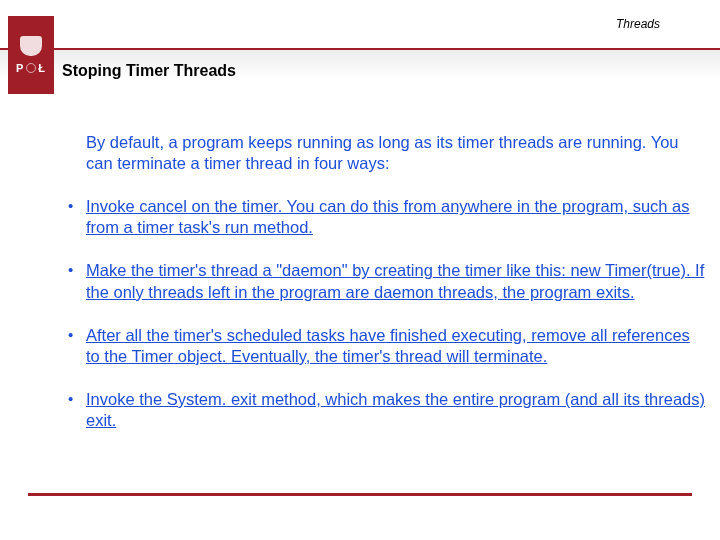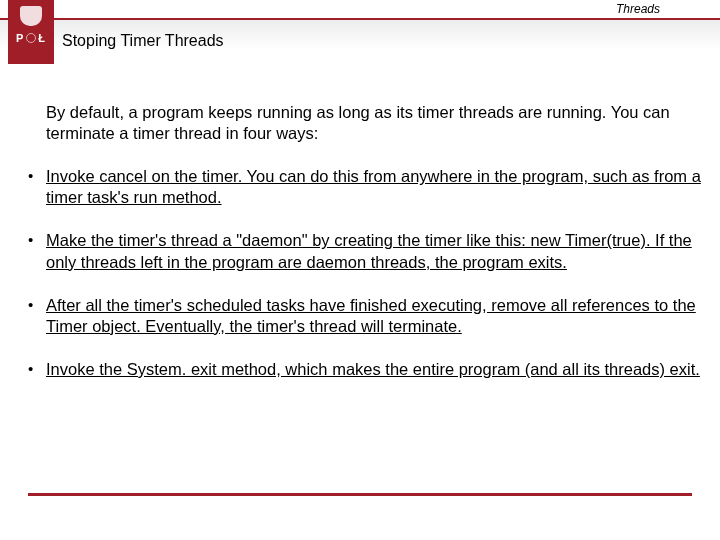--- a/index.html
+++ b/index.html
@@ -5,21 +5,21 @@
   * { margin: 0; padding: 0; box-sizing: border-box; }
   body {
     width: 720px;
     height: 540px;
     font-family: Arial, Helvetica, sans-serif;
     background: #fff;
     position: relative;
     overflow: hidden;
   }
   .header-top {
-    height: 18px;
+    height: 48px;
     display: flex;
     align-items: center;
     justify-content: flex-end;
     padding-right: 60px;
     font-size: 12px;
     font-style: italic;
     color: #000;
   }
   .header-bar {
     position: relative;
@@ -62,28 +62,29 @@
     display: inline-block;
     width: 10px;
     height: 10px;
     border: 1px solid #fff;
     border-radius: 50%;
     opacity: 0.6;
   }
   .slide-title {
     margin-left: 62px;
     font-size: 16px;
-    font-weight: normal;
+    font-weight: bold;
     color: #000;
   }
   .content {
     padding: 40px 12px 0 28px;
     font-size: 16.5px;
     line-height: 1.28;
-    color: #000000;
+    color: #1d4ed8;
+    margin-left: 40px;
   }
   .intro {
     margin-left: 18px;
     margin-bottom: 22px;
   }
   .bullets {
     list-style: none;
   }
   .bullets li {
     display: flex;

